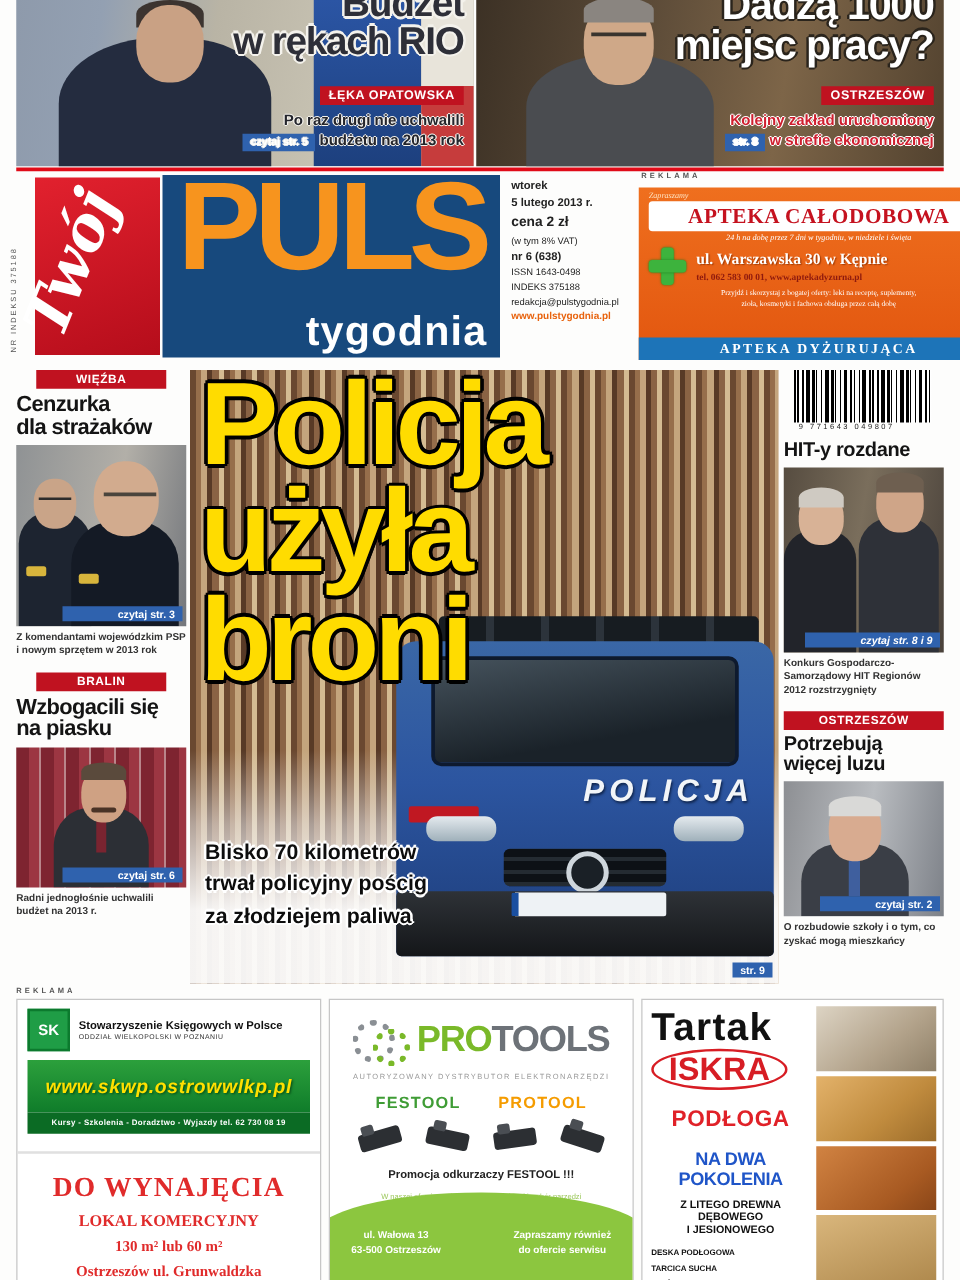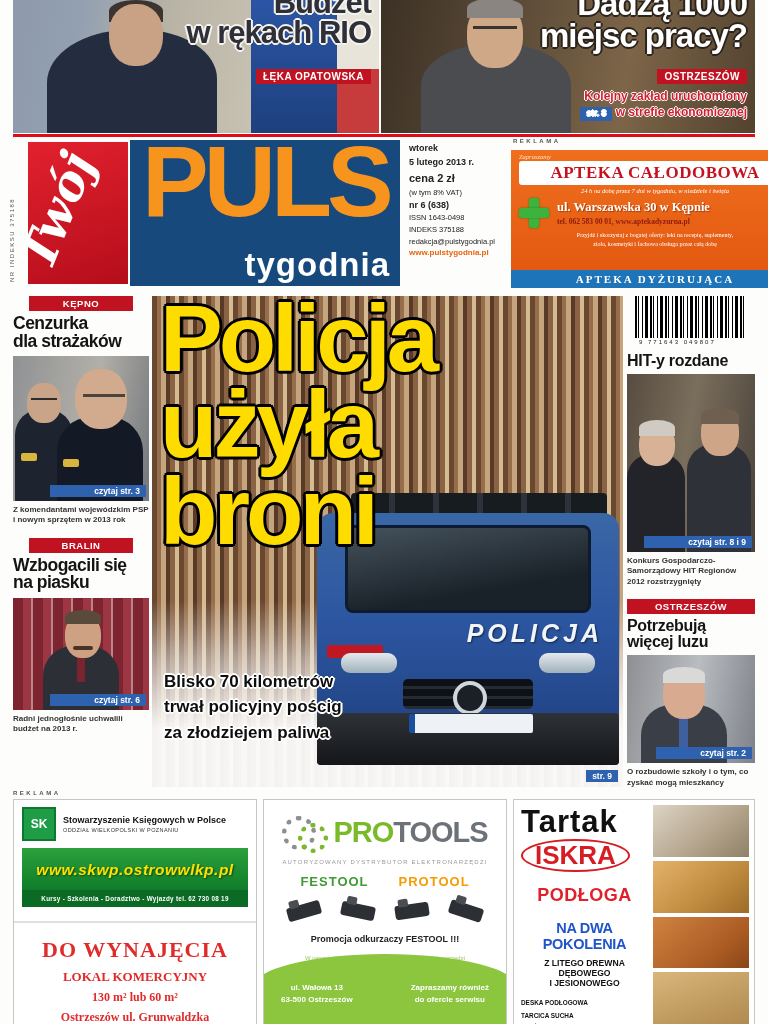--- a/index.html
+++ b/index.html
@@ -103,21 +103,21 @@
     text-shadow:-3px 0 #000,3px 0 #000,0 -3px #000,0 3px #000,-2px -2px #000,2px 2px #000,-2px 2px #000,2px -2px #000;}
   .main-sub{position:absolute;left:12px;bottom:42px;line-height:1.5;}
   .main-sub div{font-size:17px;font-weight:bold;color:#0d0d0d;
     text-shadow:-2px 0 #fff,2px 0 #fff,0 2px #fff,0 -2px #fff,-1px -1px #fff,1px 1px #fff,1px -1px #fff,-1px 1px #fff;}
   .main-page-badge{position:absolute;right:5px;bottom:5px;}
   
   .right-col{position:absolute;left:627px;top:296px;width:128px;}
   .barcode{width:110px;height:42px;margin-left:8px;background:repeating-linear-gradient(90deg,#000 0 2px,#fff 2px 3px,#000 3px 4px,#fff 4px 7px,#000 7px 8px,#fff 8px 10px,#000 10px 13px,#fff 13px 15px);}
   .barcode-num{font-size:6px;letter-spacing:2px;color:#222;margin:1px 0 8px 12px;}
   .rc-head{font-size:16px;font-weight:bold;color:#141414;line-height:1.0;margin:3px 0 5px;letter-spacing:-.3px;}
-  .photo-hit{height:178px;background:linear-gradient(100deg,#564c40 0%,#7a6e5c 45%,#49413a 100%);}
+  .photo-hit{height:148px;background:linear-gradient(100deg,#564c40 0%,#7a6e5c 45%,#49413a 100%);font-style:italic;}
   .h1m{position:absolute;left:0;bottom:0;width:58px;height:98px;background:#22242a;border-radius:24px 24px 0 0;}
   .h1h{position:absolute;left:12px;bottom:86px;width:36px;height:42px;background:#d8b296;border-radius:45%;}
   .h1hr{position:absolute;left:12px;bottom:116px;width:36px;height:16px;background:#cfcac2;border-radius:50% 50% 0 0;}
   .h2m{position:absolute;right:4px;bottom:0;width:64px;height:108px;background:#2e3138;border-radius:26px 26px 0 0;}
   .h2h{position:absolute;right:16px;bottom:96px;width:38px;height:46px;background:#cfa588;border-radius:45%;}
   .h2hr{position:absolute;right:16px;bottom:128px;width:38px;height:16px;background:#6e5f50;border-radius:50% 50% 0 0;}
   .photo-ostrz{height:108px;background:linear-gradient(100deg,#8d8f93 0%,#b9bcc0 50%,#7d8188 100%);}
   .om{position:absolute;left:14px;bottom:0;width:86px;height:58px;background:#3a3e46;border-radius:30px 30px 0 0;}
   .omh{position:absolute;left:36px;bottom:44px;width:42px;height:50px;background:#d8ab90;border-radius:45%;}
   .omhr{position:absolute;left:36px;bottom:80px;width:42px;height:16px;background:#d9d9d7;border-radius:50% 50% 0 0;}
@@ -186,20 +186,24 @@
       <div class="hair1"></div>
       <div class="head1"></div>
       <div class="flag-eu"></div>
       <div class="flag-pl"></div>
       <div class="teaser-head">
         <div>Budżet</div>
         <div>w rękach RIO</div>
       </div>
       <div class="teaser-sub">
         <span class="red-badge">ŁĘKA OPATOWSKA</span>
+        <div class="teaser-lines">
+          <div>Po raz drugi nie uchwalili</div>
+          <div><span class="blue-badge">czytaj str. 5</span> <span>budżetu na 2013 rok</span></div>
+        </div>
       </div>
     </div>
     <div class="teaser teaser-right">
       <div class="suit2"></div>
       <div class="head2"></div>
       <div class="hair2"></div>
       <div class="glasses2"></div>
       <div class="teaser-head">
         <div>Dadzą 1000</div>
         <div>miejsc pracy?</div>
@@ -254,21 +258,21 @@
       </div>
       <div class="apteka-note">
         <div>Przyjdź i skorzystaj z bogatej oferty: leki na receptę, suplementy,</div>
         <div>zioła, kosmetyki i fachowa obsługa przez całą dobę</div>
       </div>
       <div class="apteka-footer">APTEKA DYŻURUJĄCA</div>
     </div>
   </div>
 
   <div class="left-col">
-    <span class="col-badge">KĘPNO</span>
+    <span class="col-badge">WIĘŹBA</span>
     <div class="col-head">
       <div>Cenzurka</div>
       <div>dla strażaków</div>
     </div>
     <div class="col-photo photo-ff">
       <div class="ff1"></div>
       <div class="ff1h"></div>
       <div class="ff1g"></div>
       <div class="ff2"></div>
       <div class="ff2h"></div>

